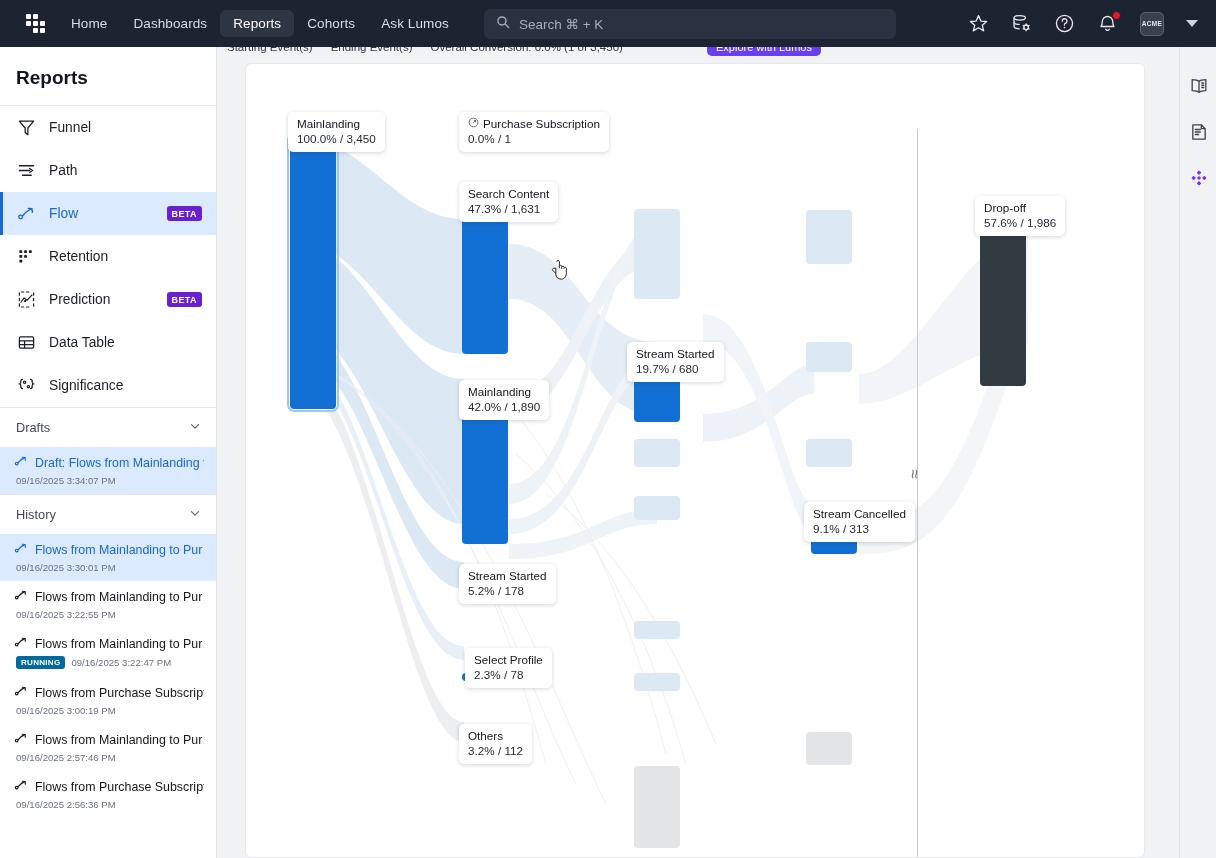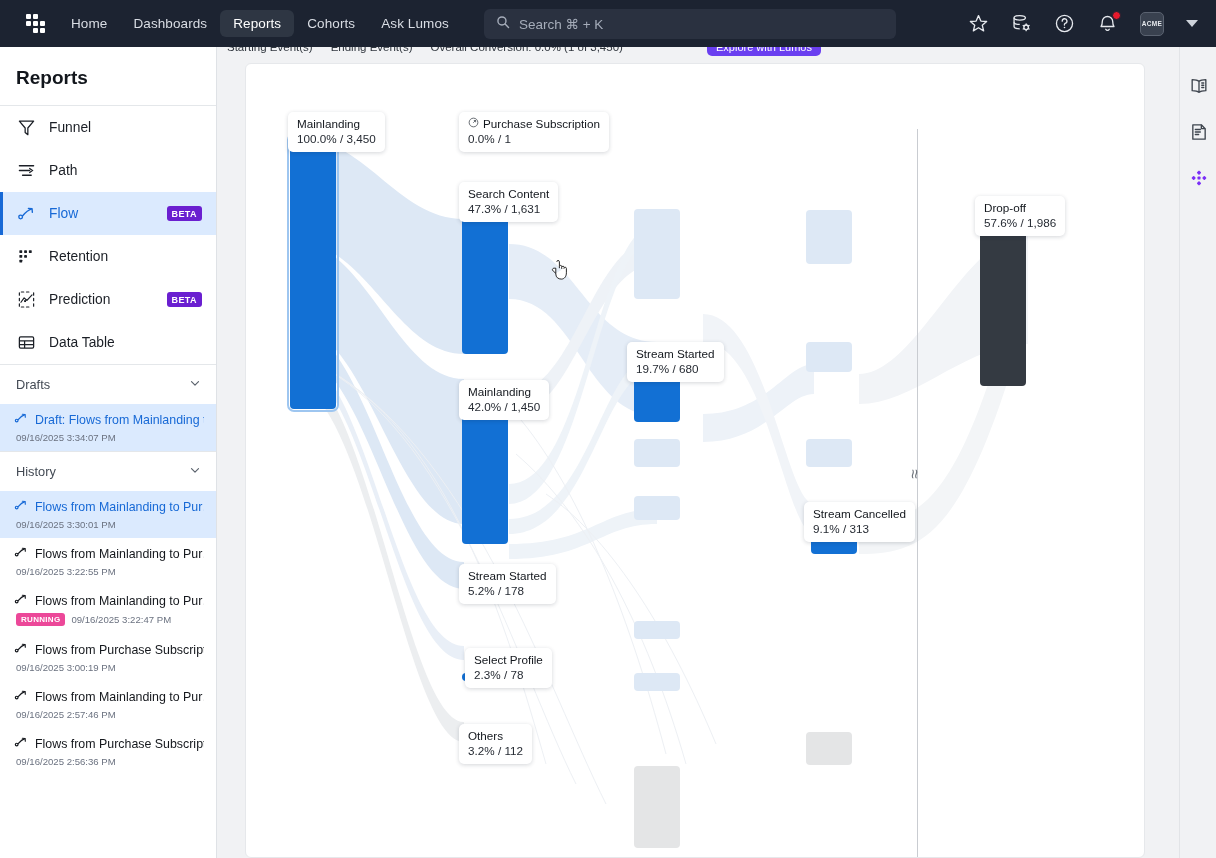--- a/index.html
+++ b/index.html
@@ -70,21 +70,21 @@
   }
   .sb-sect .t { font-size: 12.8px; color: #434a54; }
   .sb-sect .chev { margin-left: auto; color: #5b636d; font-size: 12px; }
   .hist-item { padding: 7px 12px 8px 14px; cursor: pointer; }
   .hist-item.selected { background: #dbeafe; }
   .hist-row1 { display: flex; align-items: center; gap: 7px; }
   .hist-name { font-size: 12.4px; color: #15181d; white-space: nowrap; overflow: hidden; }
   .hist-item.selected .hist-name { color: #1769d6; }
   .hist-meta { font-size: 9.6px; color: #6b7280; margin-top: 3px; margin-left: 2px; display: flex; align-items: center; gap: 6px; }
   .pill-running {
-    background: #ec4899; color: #fff; font-size: 8px; font-weight: bold;
+    background: #0369a1; color: #fff; font-size: 8px; font-weight: bold;
     padding: 2px 5px; border-radius: 3px; letter-spacing: .3px;
   }
 
   
   #main { position: absolute; top: 47px; left: 217px; width: 962px; height: 811px; background: #f1f2f4; overflow: hidden; }
   #toolbar-strip {
     position: absolute; top: -9px; left: 0; width: 962px; height: 18px;
     display: flex; align-items: center; gap: 18px; padding-left: 10px;
     font-size: 11.5px; color: #30363e; overflow: hidden; white-space: nowrap;
   }
@@ -256,20 +256,31 @@
   <div class="sb-item">
     <span class="ic">
       <svg width="19" height="19" viewBox="0 0 24 24" fill="none" stroke="#1b1f26" stroke-width="1.6">
         <rect x="3" y="5" width="18" height="14" rx="1.6"></rect>
           <path d="M3 10h18M3 14.6h18M9.6 10v9"></path>
       </svg>
     </span>
     <span class="lb">Data Table</span>
   </div>
 
+  <div class="sb-item">
+    <span class="ic">
+      <svg width="19" height="19" viewBox="0 0 24 24" fill="none" stroke="#1b1f26" stroke-width="1.6" stroke-linecap="round">
+        <path d="M7 4.2c-1.6 0-2.2 1.2-2.2 2.6s.3 2.6-1.3 3.2c1.6.6 1.3 1.8 1.3 3.2s.6 2.6 2.2 2.6"></path>
+        <path d="M17 4.2c1.6 0 2.2 1.2 2.2 2.6s-.3 2.6 1.3 3.2c-1.6.6-1.3 1.8-1.3 3.2s-.6 2.6-2.2 2.6"></path>
+        <circle cx="9.6" cy="8" r="1.5"></circle>
+          <circle cx="14.4" cy="13.6" r="1.5"></circle>
+      </svg>
+    </span>
+    <span class="lb">Significance</span>
+  </div>
 
   <div class="sb-sect">
     <span class="t">Drafts</span>
     <span class="chev">
       <svg width="14" height="14" viewBox="0 0 24 24" fill="none" stroke="#5b636d" stroke-width="2" stroke-linecap="round" stroke-linejoin="round">
           <polyline points="6,9.5 12,15.5 18,9.5"></polyline>
         </svg>
     </span>
   </div>
   <div class="hist-item selected">
@@ -452,21 +463,21 @@
             <span>Search Content</span>
           </div>
         <div class="v"><span>47.3%</span> / <span>1,631</span></div>
       </div>
       <div class="node blue" style="left:216px; top:143px; width:46px; height:147px;"></div>
 
       <div class="nlabel" style="left:213px; top:308px;">
         <div class="t">
             <span>Mainlanding</span>
           </div>
-        <div class="v"><span>42.0%</span> / <span>1,450</span></div>
+        <div class="v"><span>42.0%</span> / <span>1,890</span></div>
       </div>
       <div class="node blue" style="left:216px; top:341px; width:46px; height:139px;"></div>
 
       <div class="nlabel" style="left:213px; top:492px;">
         <div class="t">
             <span>Stream Started</span>
           </div>
         <div class="v"><span>5.2%</span> / <span>178</span></div>
       </div>
       <div class="node blue" style="left:216px; top:525px; width:46px; height:13px;"></div>

